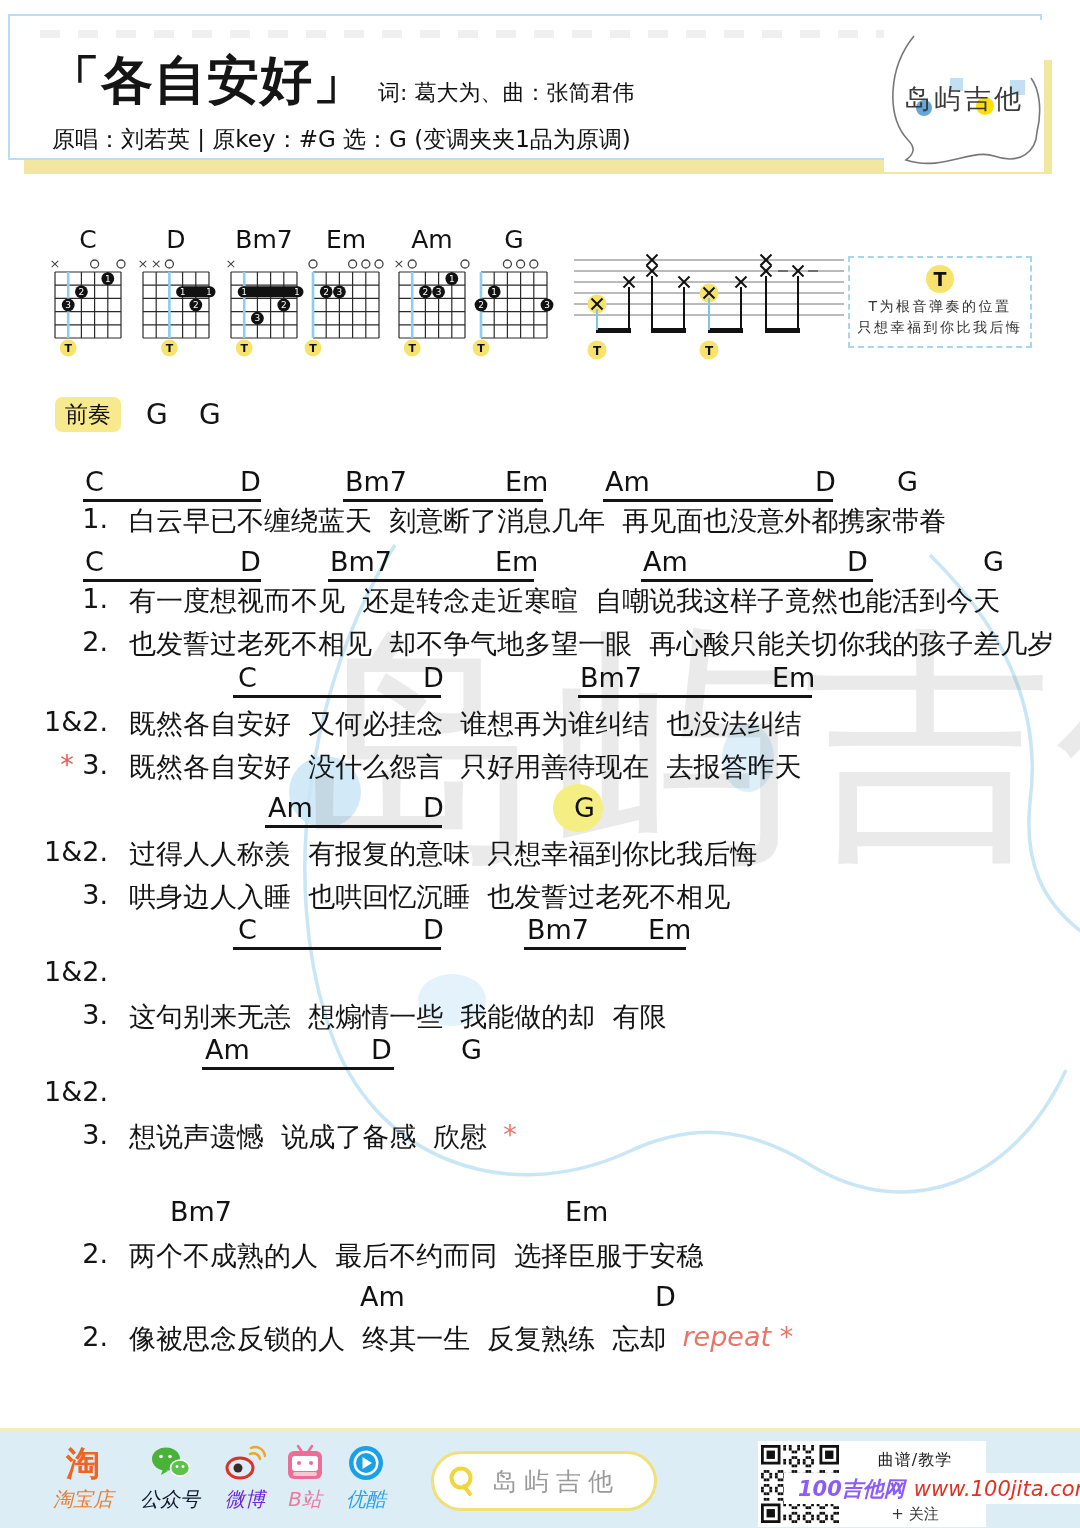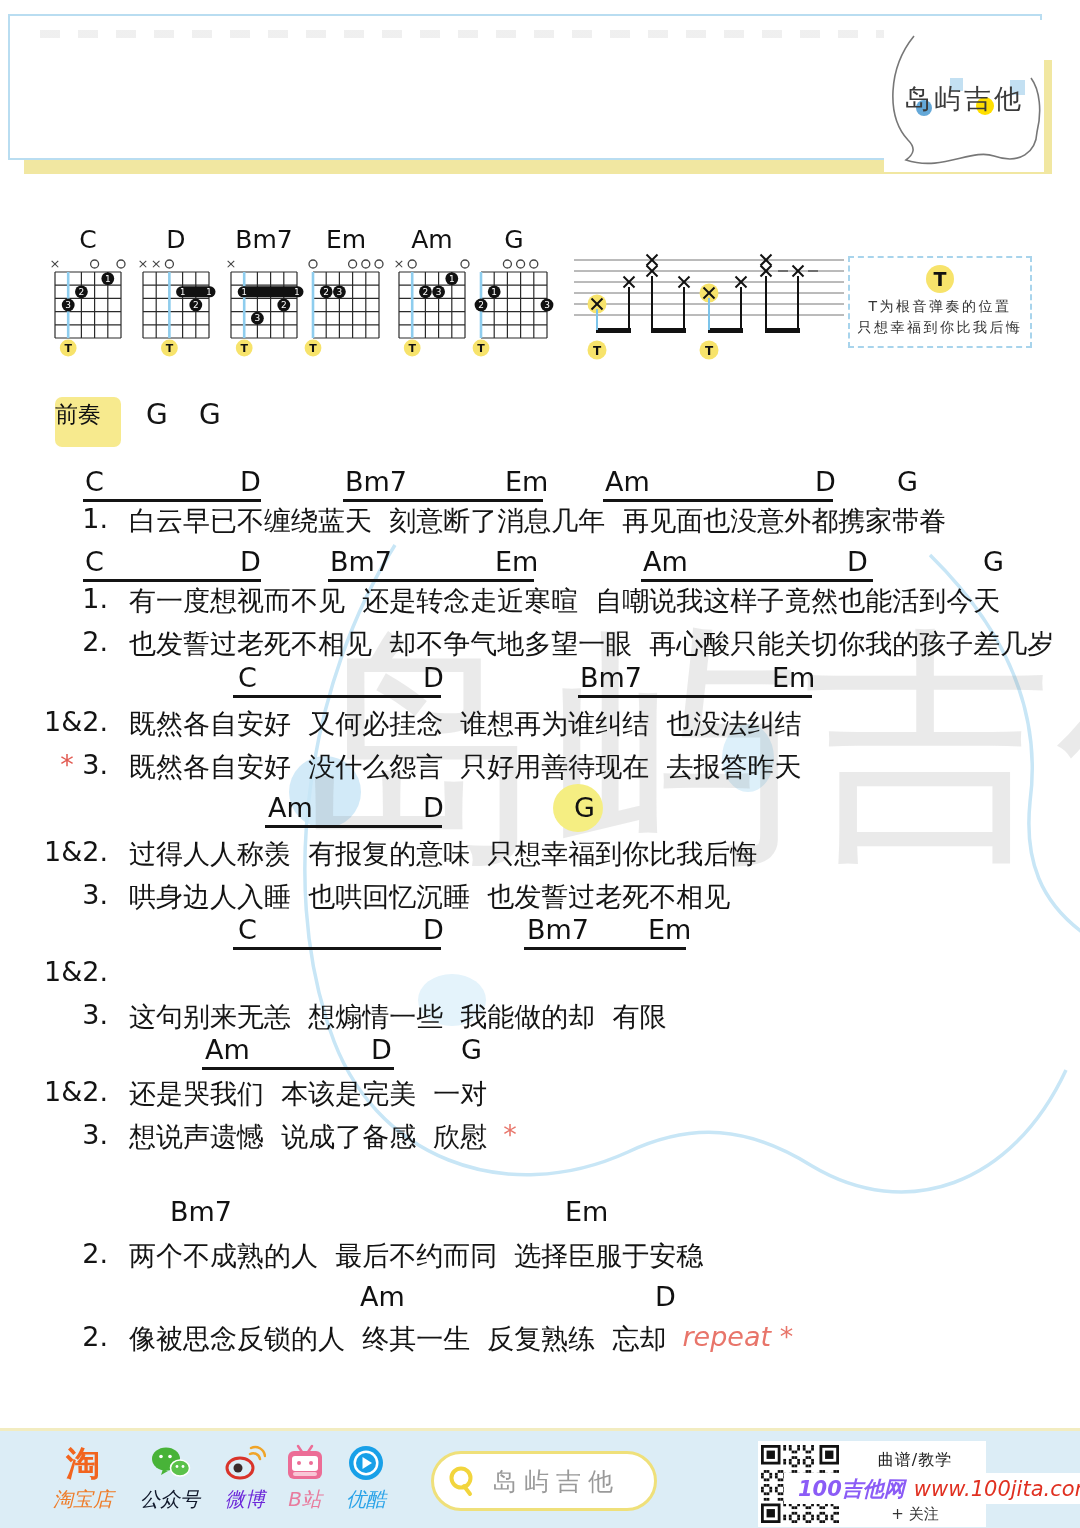--- a/index.html
+++ b/index.html
@@ -30,22 +30,22 @@
   .diag{position:absolute;top:228px;}
   .rhythm{position:absolute;left:572px;top:228px;}
   .note-box{position:absolute;left:848px;top:256px;width:180px;height:88px;background:#fff;
             border:2px dashed #a8d4ec;text-align:center;}
   .note-t{margin:7px auto 3px auto;width:28px;height:28px;border-radius:50%;background:#f7e36b;
           font-size:19px;font-weight:700;line-height:28px;color:#111;}
   .note-line{font-size:14px;letter-spacing:2.5px;color:#333;line-height:21px;}
 
   
   .intro{position:absolute;left:0;top:397px;width:1080px;height:40px;}
-  .intro-pill{position:absolute;left:55px;top:0;width:66px;height:50px;background:#f7ea8e;
-              border-radius:7px;font-size:23px;line-height:35px;color:#111;}
+  .intro-pill{position:absolute;left:55px;top:0;width:66px;height:35px;background:#f7ea8e;
+              border-radius:7px;text-align:center;font-size:23px;line-height:35px;color:#111;}
   .intro-g{position:absolute;top:1px;font-size:28px;}
 
   
   .chord-row{position:absolute;left:0;width:1080px;height:40px;font-size:27px;color:#111;}
   .chord-row .c{position:absolute;top:0;}
   .chord-row .ul{position:absolute;top:33px;height:2.5px;background:#141414;}
   .chord-row .hl{position:absolute;border-radius:50%;background:#f5ee82;z-index:-1;}
   .lyric-line{position:absolute;left:30px;width:1040px;font-size:27px;display:flex;
               white-space:pre;color:#141414;}
   .lyric-line .mk{width:78px;flex:none;text-align:right;}
@@ -90,20 +90,25 @@
     <path d="M 395 545 C 310 680, 278 880, 330 1030 C 372 1158, 505 1208, 628 1152 C 692 1122, 748 1126, 812 1166 C 906 1222, 1012 1186, 1066 1070" stroke="#c8e6f6" stroke-width="3.5" fill="none"></path>
     <path d="M 930 555 C 1006 630, 1042 712, 1030 802 C 1024 862, 1042 902, 1082 932" stroke="#c8e6f6" stroke-width="3.5" fill="none"></path>
   </svg>
   <div class="wm-text">岛屿吉他</div>
 
   <div class="fg">
 
     <div>
       <div class="header-yellow"></div>
       <div class="header-box">
+        <div class="title-row">
+          <h1 class="song-title">「各自安好」</h1>
+          <span class="credits">词: 葛大为、曲：张简君伟</span>
+        </div>
+        <div class="meta">原唱：刘若英 |  原key：#G 选：G (变调夹夹1品为原调)</div>
       </div>
       <div class="logo">
         <svg width="160" height="152" viewBox="0 0 160 152">
           <path d="M 30 16 C 4 48, 2 96, 24 120 C 32 128, 30 134, 22 140 C 58 152, 88 128, 110 136 C 136 145, 152 132, 153 112 C 158 92, 156 70, 147 58" stroke="#777" stroke-width="1.6" fill="none"></path>
           <circle cx="40" cy="88" r="8" fill="#64a8d8"></circle>
           <rect x="66" y="58" width="13" height="13" fill="#c3e0f2"></rect>
           <rect x="126" y="60" width="15" height="15" fill="#c3e0f2"></rect>
           <circle cx="101" cy="86" r="9" fill="#ffdf00"></circle>
           <text x="80" y="88" text-anchor="middle" font-size="27" font-weight="200" letter-spacing="3" fill="#3a3a3a">岛屿吉他</text>
         </svg>
@@ -397,21 +402,21 @@
         </div>
         <div class="lyric-line" style="top: 503px;"><span class="mk">1.</span><span class="tx">白云早已不缠绕蓝天  刻意断了消息几年  再见面也没意外都携家带眷</span></div>
         <div class="lyric-line" style="top: 583px;"><span class="mk">1.</span><span class="tx">有一度想视而不见  还是转念走近寒暄  自嘲说我这样子竟然也能活到今天</span></div>
         <div class="lyric-line" style="top: 626px;"><span class="mk">2.</span><span class="tx">也发誓过老死不相见  却不争气地多望一眼  再心酸只能关切你我的孩子差几岁</span></div>
         <div class="lyric-line" style="top: 706px;"><span class="mk">1&amp;2.</span><span class="tx">既然各自安好  又何必挂念  谁想再为谁纠结  也没法纠结</span></div>
         <div class="lyric-line" style="top: 749px;"><span class="mk"><span class="red">* </span>3.</span><span class="tx">既然各自安好  没什么怨言  只好用善待现在  去报答昨天</span></div>
         <div class="lyric-line" style="top: 836px;"><span class="mk">1&amp;2.</span><span class="tx">过得人人称羡  有报复的意味  只想幸福到你比我后悔</span></div>
         <div class="lyric-line" style="top: 879px;"><span class="mk">3.</span><span class="tx">哄身边人入睡  也哄回忆沉睡  也发誓过老死不相见</span></div>
         <div class="lyric-line" style="top: 956px;"><span class="mk">1&amp;2.</span></div>
         <div class="lyric-line" style="top: 999px;"><span class="mk">3.</span><span class="tx">这句别来无恙  想煽情一些  我能做的却  有限</span></div>
-        <div class="lyric-line" style="top: 1076px;"><span class="mk">1&amp;2.</span><span class="tx">还是哭我们  本该是完美  一对</span></div>
+        <div class="lyric-line" style="top: 1076px;"><span class="mk">1&amp;2.</span></div>
         <div class="lyric-line" style="top: 1119px;"><span class="mk">3.</span><span class="tx">想说声遗憾  说成了备感  欣慰</span><span class="suffix">*</span></div>
         <div class="lyric-line" style="top: 1238px;"><span class="mk">2.</span><span class="tx">两个不成熟的人  最后不约而同  选择臣服于安稳</span></div>
         <div class="lyric-line" style="top: 1321px;"><span class="mk">2.</span><span class="tx">像被思念反锁的人  终其一生  反复熟练  忘却</span><span class="suffix it">repeat *</span></div>
       </div>
 
     <div class="footer">
 
       <div class="social" style="left:40px">
         <div class="ic">
             <span class="tao-glyph">淘</span>

